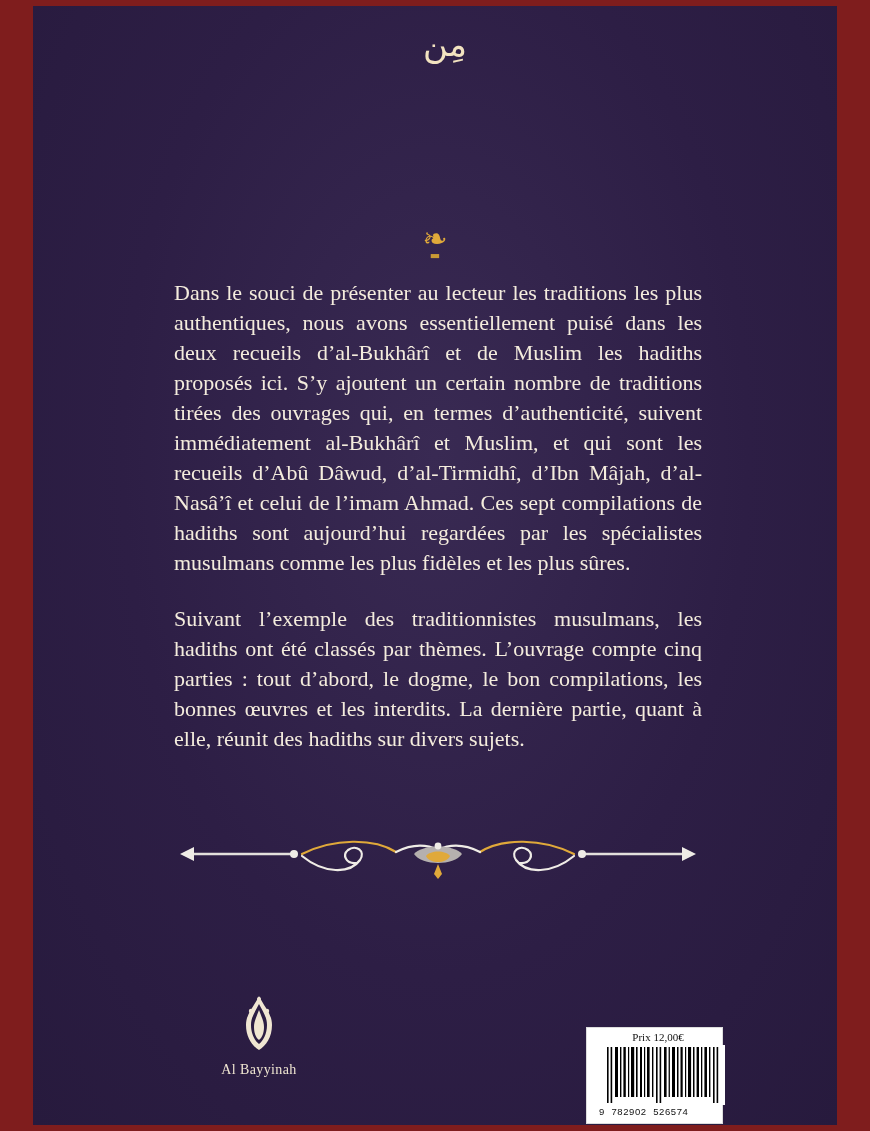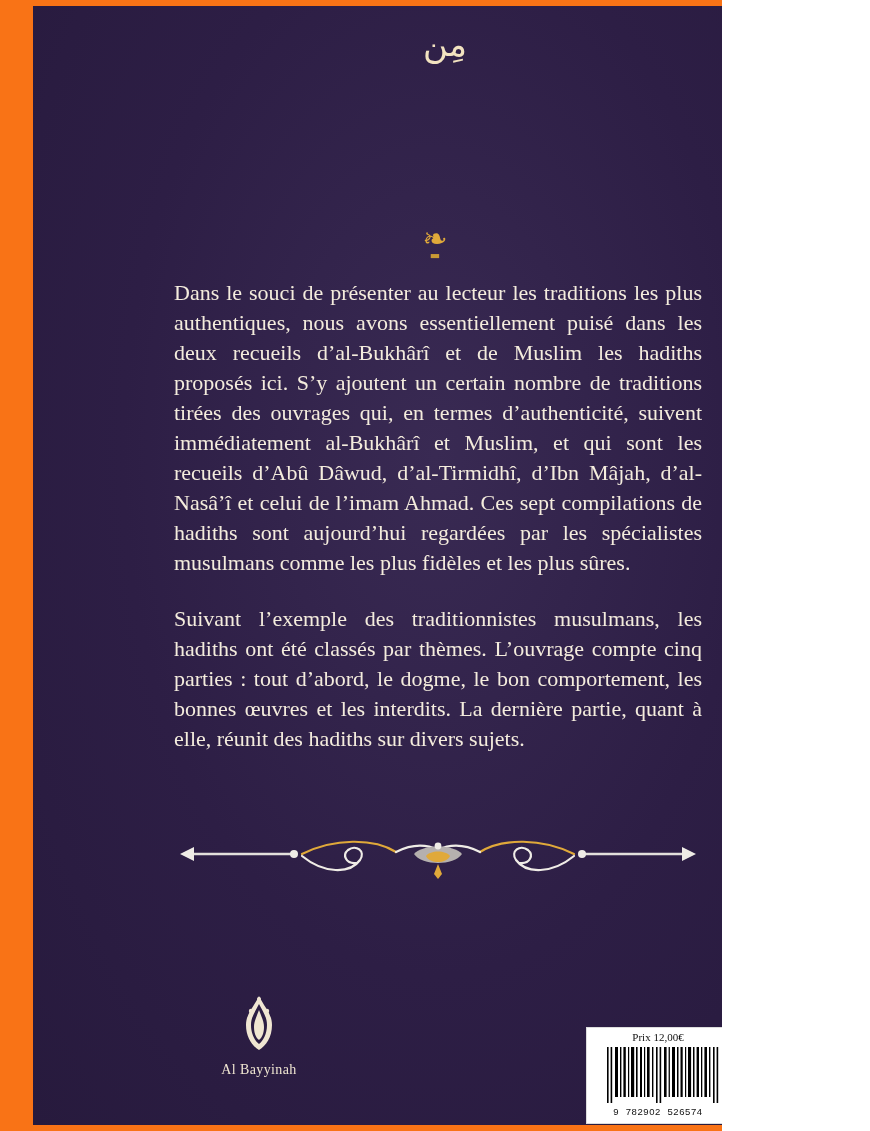--- a/index.html
+++ b/index.html
@@ -8,23 +8,23 @@
     background: #ffffff;
   }
   body {
     width: 870px;
     height: 1131px;
     font-family: "Liberation Serif", serif;
   }
 
   .page {
     position: relative;
-    width: 722px;
+    width: 870px;
     height: 1131px;
-    background: #f97316;
+    background: #7f1d1d;
     overflow: hidden;
   }
 
   .cover {
     position: absolute;
     left: 33px;
     top: 6px;
     width: 804px;
     height: 1119px;
     background: #2e1f47;
@@ -147,42 +147,41 @@
   .bars {
     margin-top: 2px;
     height: 60px;
     width: 126px;
   }
   .isbn-digits {
     margin-top: 1px;
     font-family: "Liberation Sans", sans-serif;
     font-size: 9.5px;
     color: #111111;
-    text-align: center;
     letter-spacing: 0.6px;
   }
 </style>
 </head>
 <body>
 
 <div class="page">
   <div class="cover">
 
     <div class="title-block">
       <div class="arabic-small">مِن</div>
     </div>
 
     <div class="ornament-top">
       <span>❧</span>
       <span class="sub">▬</span>
     </div>
 
     <div class="text-area">
       <p class="para">Dans le souci de présenter au lecteur les traditions les plus authentiques, nous avons essentiellement puisé dans les deux recueils d’al-Bukhârî et de Muslim les hadiths proposés ici. S’y ajoutent un certain nombre de traditions tirées des ouvrages qui, en termes d’authenticité, suivent immédiatement al-Bukhârî et Muslim, et qui sont les recueils d’Abû Dâwud, d’al-Tirmidhî, d’Ibn Mâjah, d’al-Nasâ’î et celui de l’imam Ahmad. Ces sept compilations de hadiths sont aujourd’hui regardées par les spécialistes musulmans comme les plus fidèles et les plus sûres.</p>
-      <p class="para">Suivant l’exemple des traditionnistes musulmans, les hadiths ont été classés par thèmes. L’ouvrage compte cinq parties :   tout d’abord, le dogme, le bon comportement, les bonnes œuvres et les interdits. La dernière partie, quant à elle, réunit des hadiths sur divers sujets.</p>
+      <p class="para">Suivant l’exemple des traditionnistes musulmans, les hadiths ont été classés par thèmes. L’ouvrage compte cinq parties :   tout d’abord, le dogme, le bon compilations, les bonnes œuvres et les interdits. La dernière partie, quant à elle, réunit des hadiths sur divers sujets.</p>
     </div>
 
     <div class="divider">
       <svg width="528" height="52" viewBox="0 0 528 52" xmlns="http://www.w3.org/2000/svg">
         <g fill="none" stroke="#e3e0dc" stroke-width="2.4" stroke-linecap="round">
           <line x1="20" y1="22" x2="120" y2="22"></line>
           <line x1="408" y1="22" x2="508" y2="22"></line>
         </g>
         <g fill="#efece6">
           <polygon points="6,22 20,15 20,29"></polygon>

